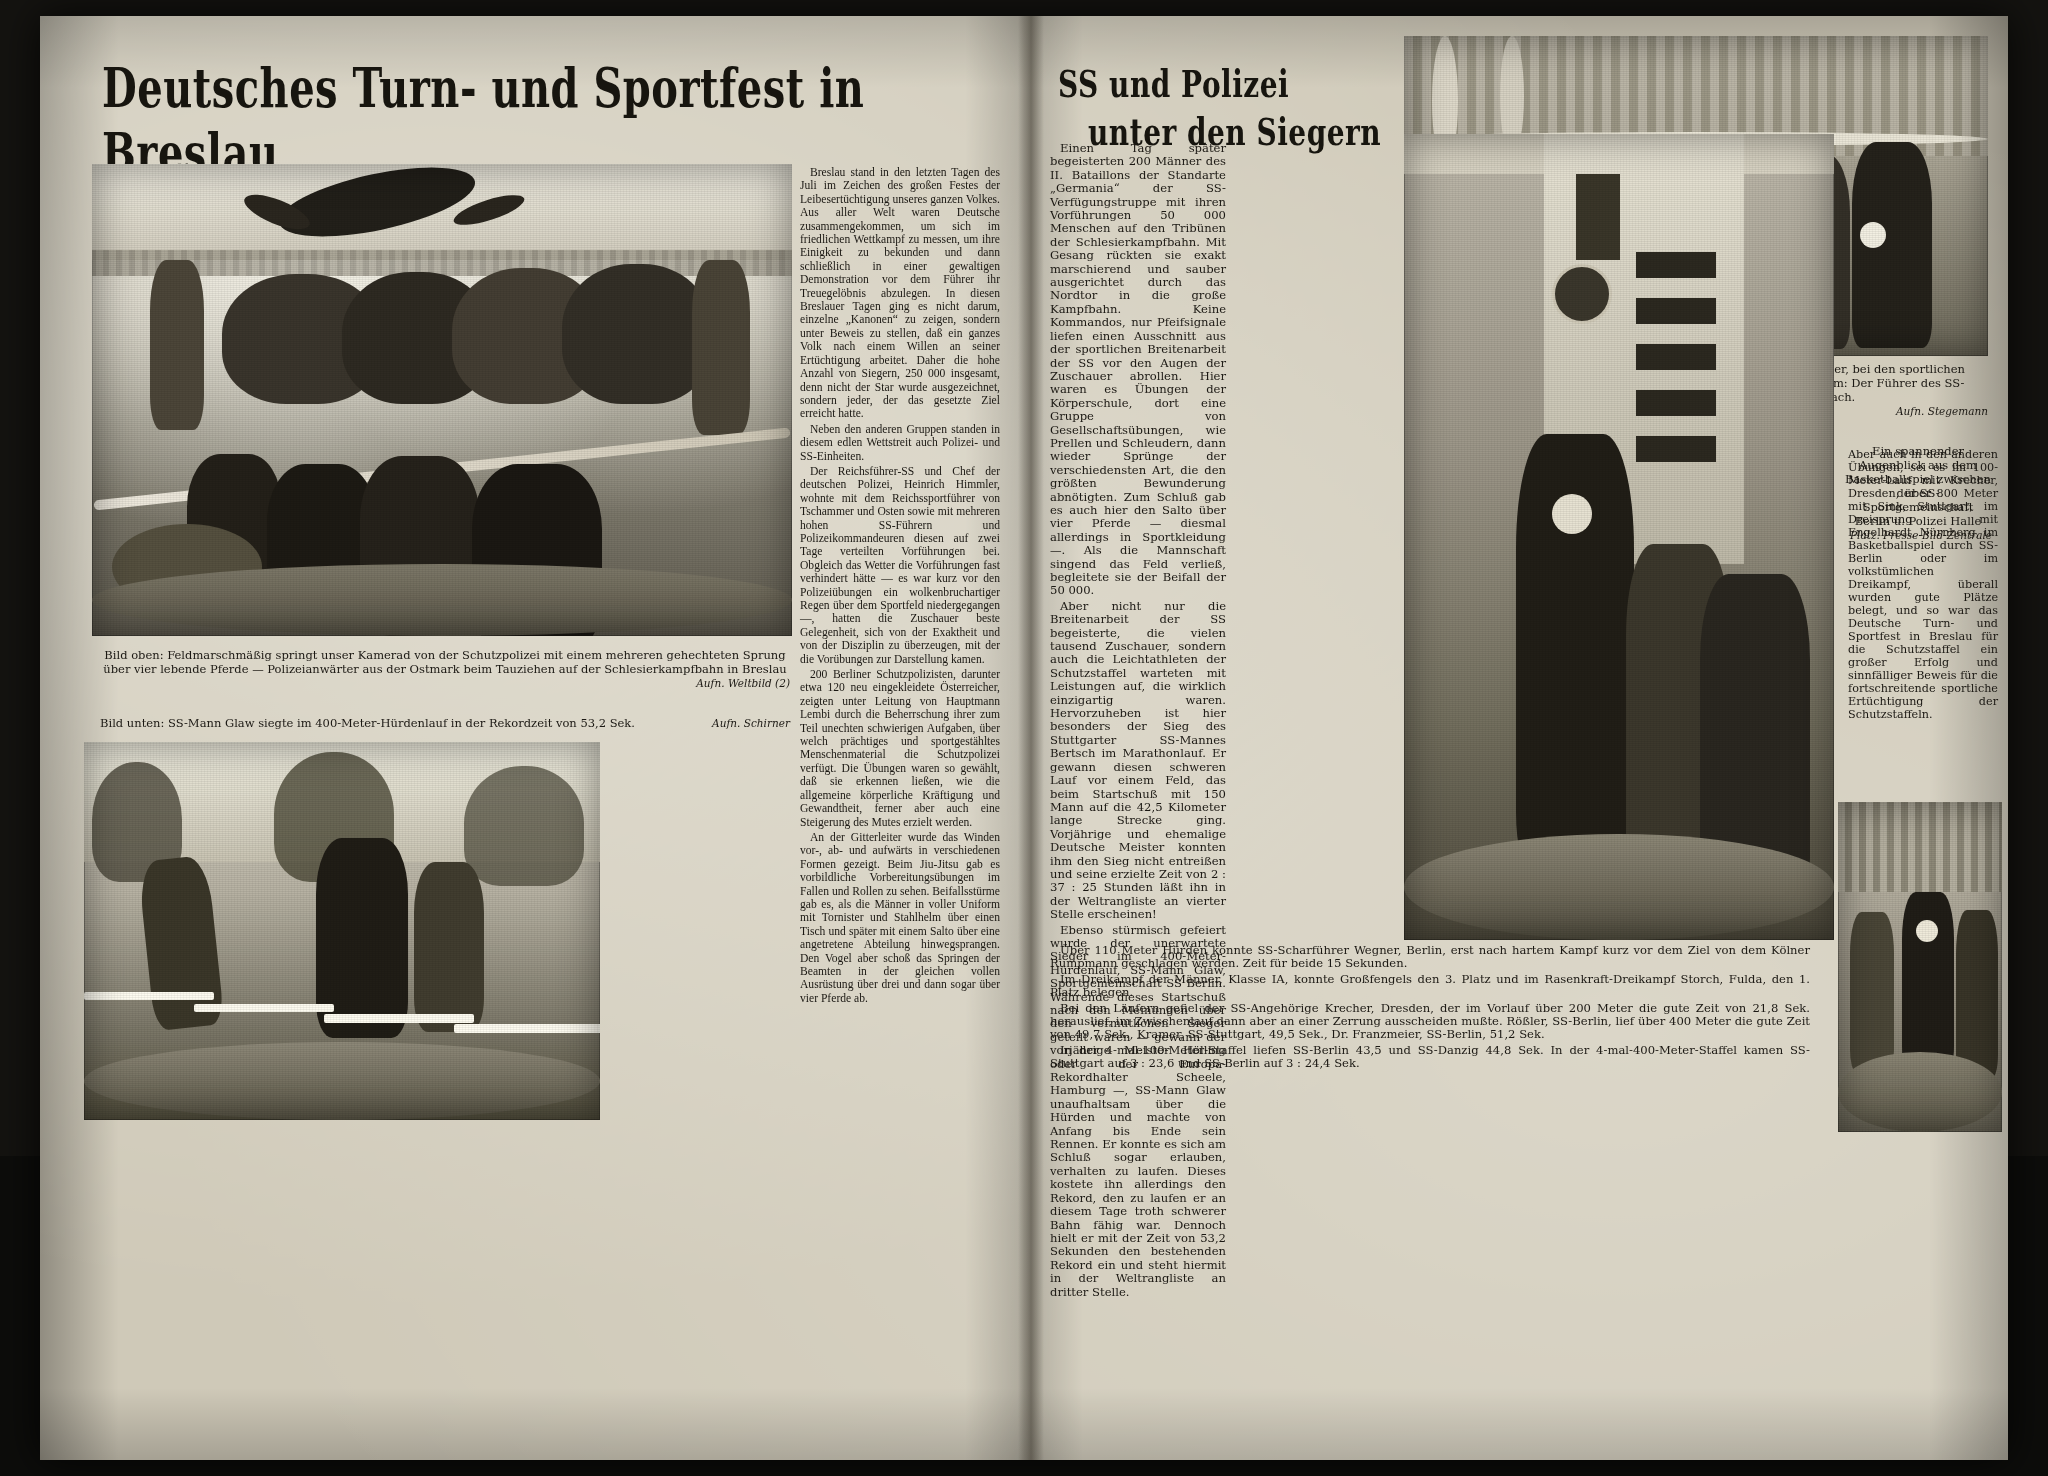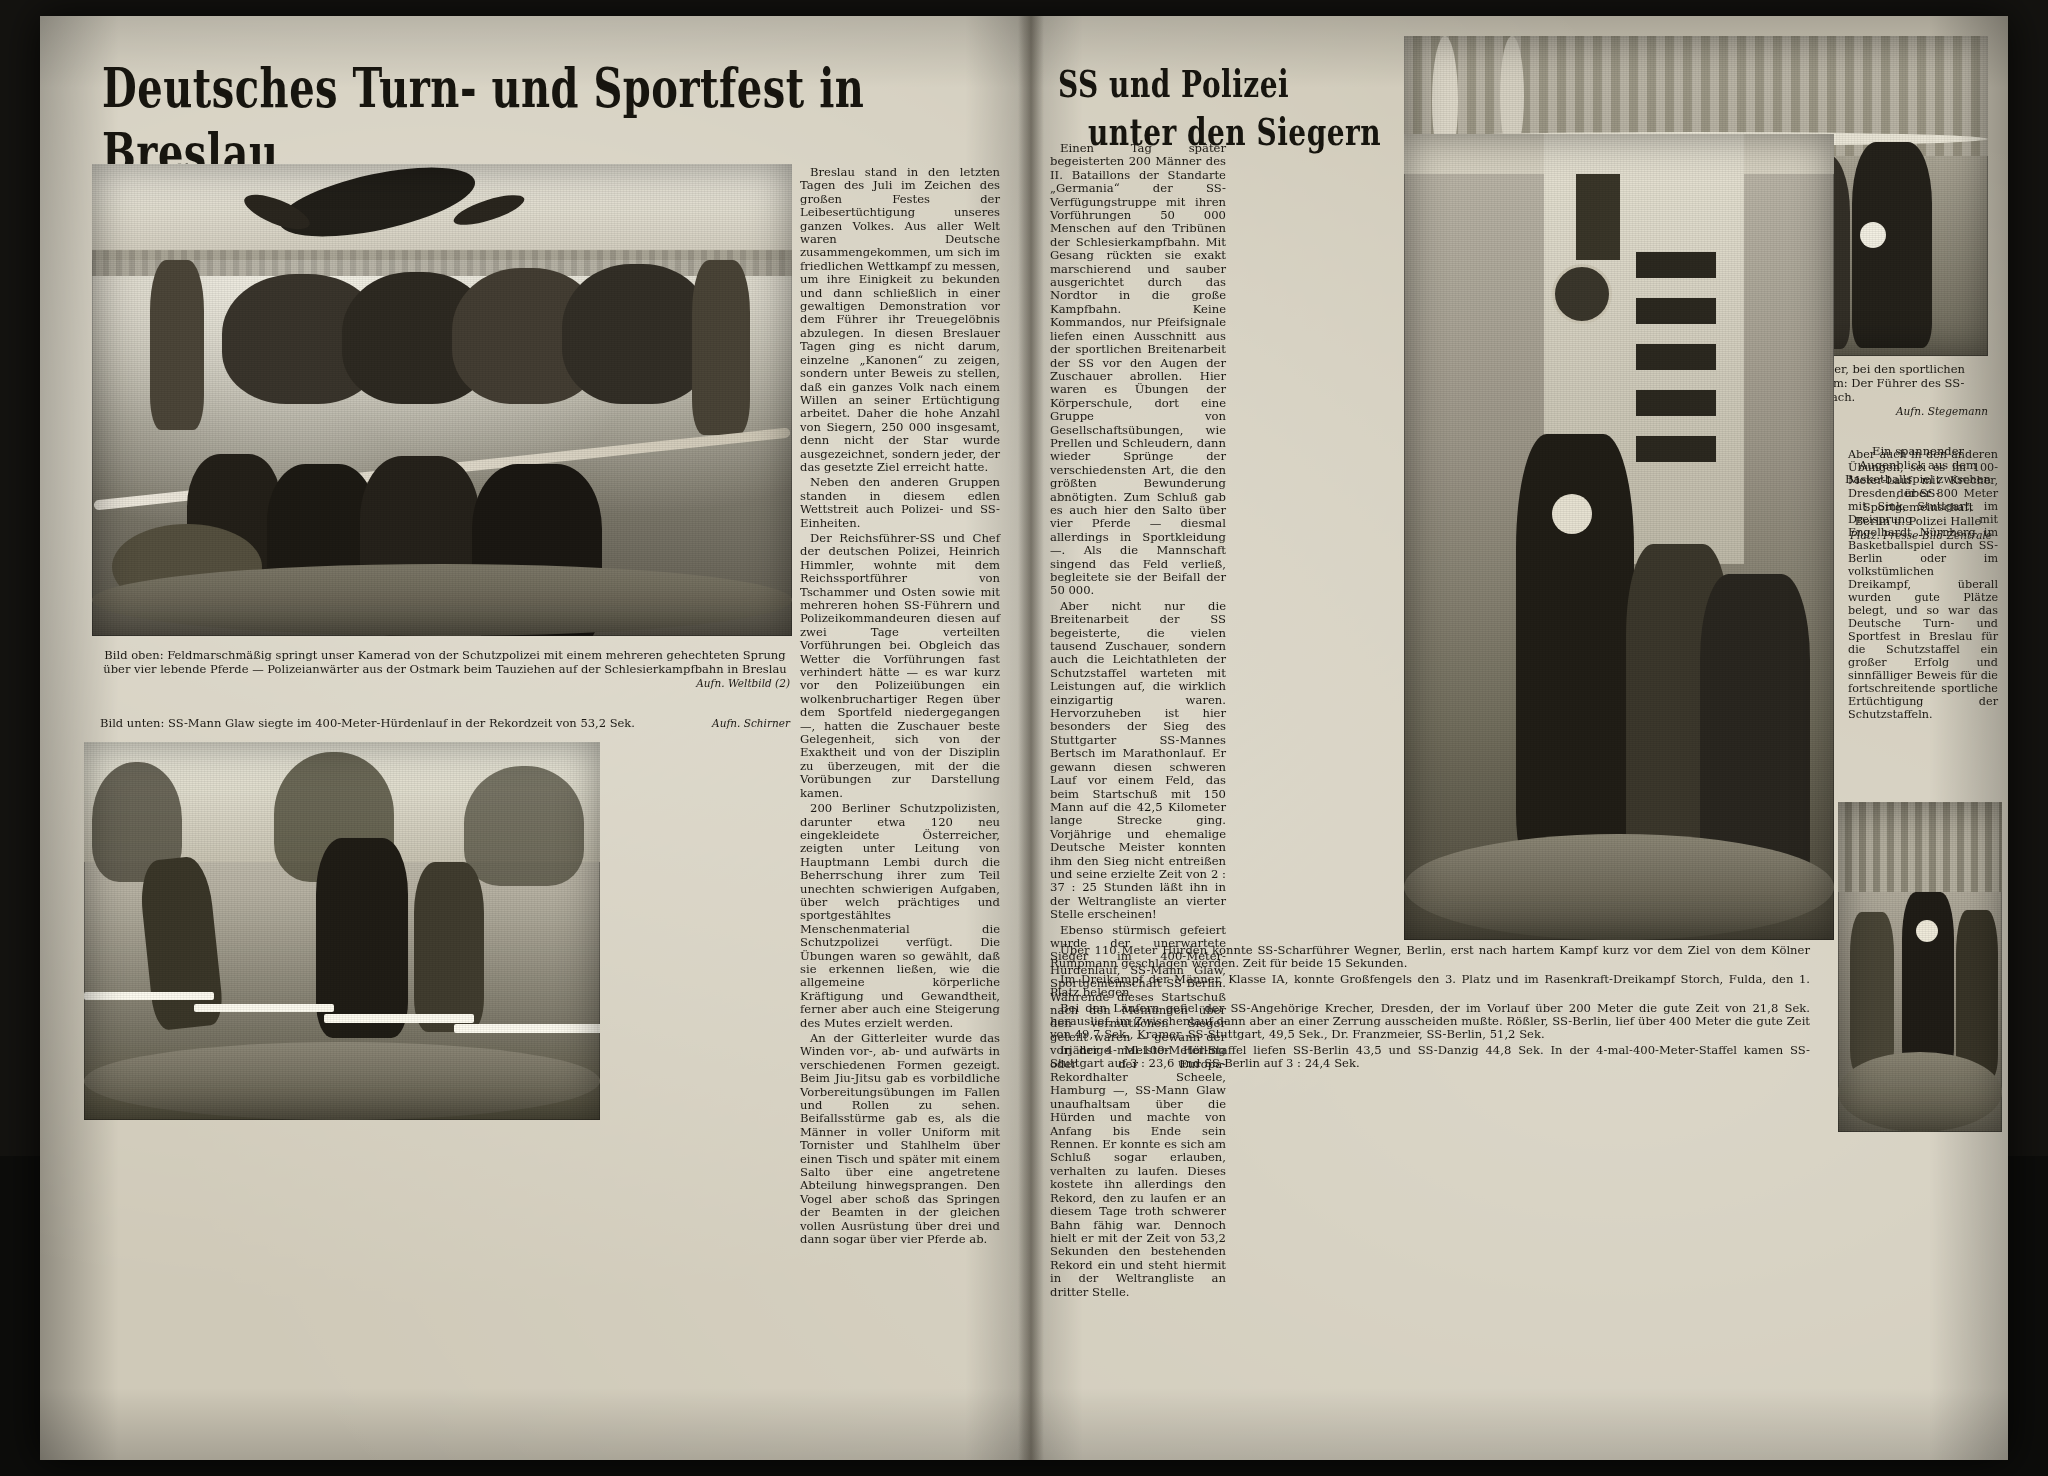--- a/index.html
+++ b/index.html
@@ -129,21 +129,21 @@
 
         <div class="blob" style="left:0;top:250px;width:130px;height:8px;border-radius:2px;background:#fdfbf0;"></div>
         <div class="blob" style="left:110px;top:262px;width:140px;height:8px;border-radius:2px;background:#fdfbf0;"></div>
         <div class="blob" style="left:240px;top:272px;width:150px;height:9px;border-radius:2px;background:#fdfbf0;"></div>
         <div class="blob" style="left:370px;top:282px;width:150px;height:9px;border-radius:2px;background:#fdfbf0;"></div>
         <div class="blob" style="left:0;top:300px;width:100%;height:78px;background:linear-gradient(180deg,#8d8878,#5d5949);"></div>
         <div class="grain"></div>
           <div class="vig"></div>
       </div>
 
-      <div class="col" style="left:760px;top:150px;width:200px;height:1230px;column-count:1;">
+      <div class="col" style="left:760px;top:150px;width:200px;height:1230px;column-count:1;font-family:Liberation Serif, serif;">
         <p>Breslau stand in den letzten Tagen des Juli im Zeichen des großen Festes der Leibesertüchtigung unseres ganzen Volkes. Aus aller Welt waren Deutsche zusammengekommen, um sich im friedlichen Wettkampf zu messen, um ihre Einigkeit zu bekunden und dann schließlich in einer gewaltigen Demonstration vor dem Führer ihr Treuegelöbnis abzulegen. In diesen Breslauer Tagen ging es nicht darum, einzelne „Kanonen“ zu zeigen, sondern unter Beweis zu stellen, daß ein ganzes Volk nach einem Willen an seiner Ertüchtigung arbeitet. Daher die hohe Anzahl von Siegern, 250 000 insgesamt, denn nicht der Star wurde ausgezeichnet, sondern jeder, der das gesetzte Ziel erreicht hatte.</p>
         <p>Neben den anderen Gruppen standen in diesem edlen Wettstreit auch Polizei- und SS-Einheiten.</p>
         <p>Der Reichsführer-SS und Chef der deutschen Polizei, Heinrich Himmler, wohnte mit dem Reichssportführer von Tschammer und Osten sowie mit mehreren hohen SS-Führern und Polizeikommandeuren diesen auf zwei Tage verteilten Vorführungen bei. Obgleich das Wetter die Vorführungen fast verhindert hätte — es war kurz vor den Polizeiübungen ein wolkenbruchartiger Regen über dem Sportfeld niedergegangen —, hatten die Zuschauer beste Gelegenheit, sich von der Exaktheit und von der Disziplin zu überzeugen, mit der die Vorübungen zur Darstellung kamen.</p>
         <p>200 Berliner Schutzpolizisten, darunter etwa 120 neu eingekleidete Österreicher, zeigten unter Leitung von Hauptmann Lembi durch die Beherrschung ihrer zum Teil unechten schwierigen Aufgaben, über welch prächtiges und sportgestähltes Menschenmaterial die Schutzpolizei verfügt. Die Übungen waren so gewählt, daß sie erkennen ließen, wie die allgemeine körperliche Kräftigung und Gewandtheit, ferner aber auch eine Steigerung des Mutes erzielt werden.</p>
         <p>An der Gitterleiter wurde das Winden vor-, ab- und aufwärts in verschiedenen Formen gezeigt. Beim Jiu-Jitsu gab es vorbildliche Vorbereitungsübungen im Fallen und Rollen zu sehen. Beifallsstürme gab es, als die Männer in voller Uniform mit Tornister und Stahlhelm über einen Tisch und später mit einem Salto über eine angetretene Abteilung hinwegsprangen. Den Vogel aber schoß das Springen der Beamten in der gleichen vollen Ausrüstung über drei und dann sogar über vier Pferde ab.</p>
       </div>
     </div>
 
     <div class="leaf leaf-r">
 

